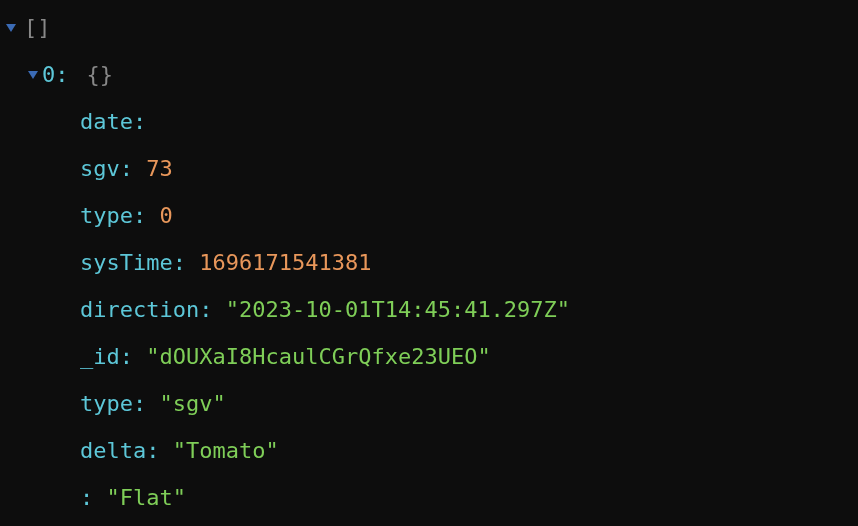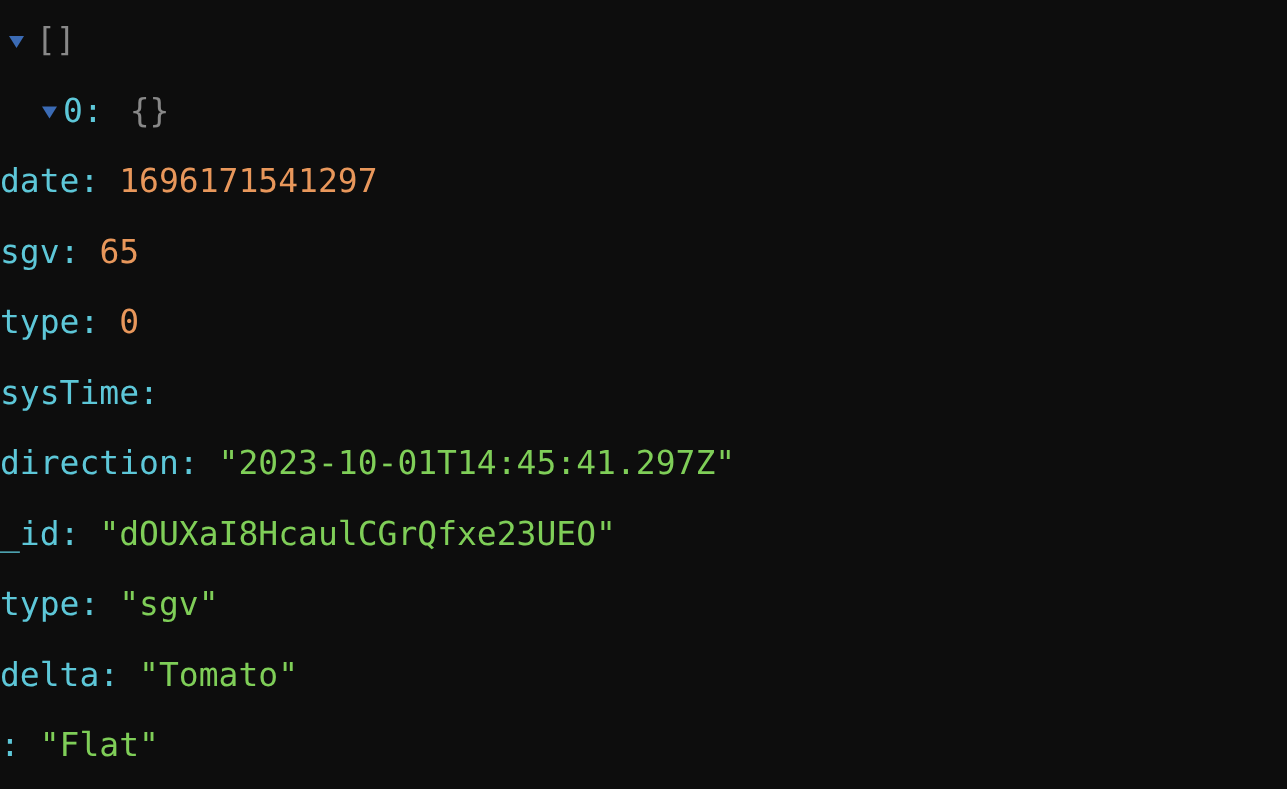--- a/index.html
+++ b/index.html
@@ -50,20 +50,21 @@
     .string {
       color: #7fce58;
     }
     .indent-0 {
       padding-left: 6px;
     }
     .indent-1 {
       padding-left: 28px;
     }
     .indent-2 {
+      padding-left: 80px;
     }
   </style>
 </head>
 <body>
 
 <div class="tree-row indent-0">
   <span class="caret"></span>
   <span class="bracket">[]</span>
 </div>
 
@@ -71,41 +72,41 @@
   <span class="caret"></span>
   <span class="key">0</span>
   <span class="colon">:</span>
   <span class="bracket" style="margin-left: 18px;">{}</span>
 </div>
 
 <div class="tree-row indent-2">
   <span class="key">date</span>
   <span class="colon">:</span>
   <span>&nbsp;</span>
-  <span class="number">1696171541297</span>
 </div>
 
 <div class="tree-row indent-2">
   <span class="key">sgv</span>
   <span class="colon">:</span>
   <span>&nbsp;</span>
-  <span class="number">65</span>
+  <span class="number">73</span>
 </div>
 
 <div class="tree-row indent-2">
   <span class="key">type</span>
   <span class="colon">:</span>
   <span>&nbsp;</span>
   <span class="number">0</span>
 </div>
 
 <div class="tree-row indent-2">
   <span class="key">sysTime</span>
   <span class="colon">:</span>
   <span>&nbsp;</span>
+  <span class="number">1696171541381</span>
 </div>
 
 <div class="tree-row indent-2">
   <span class="key">direction</span>
   <span class="colon">:</span>
   <span>&nbsp;</span>
   <span class="string">"2023-10-01T14:45:41.297Z"</span>
 </div>
 
 <div class="tree-row indent-2">

